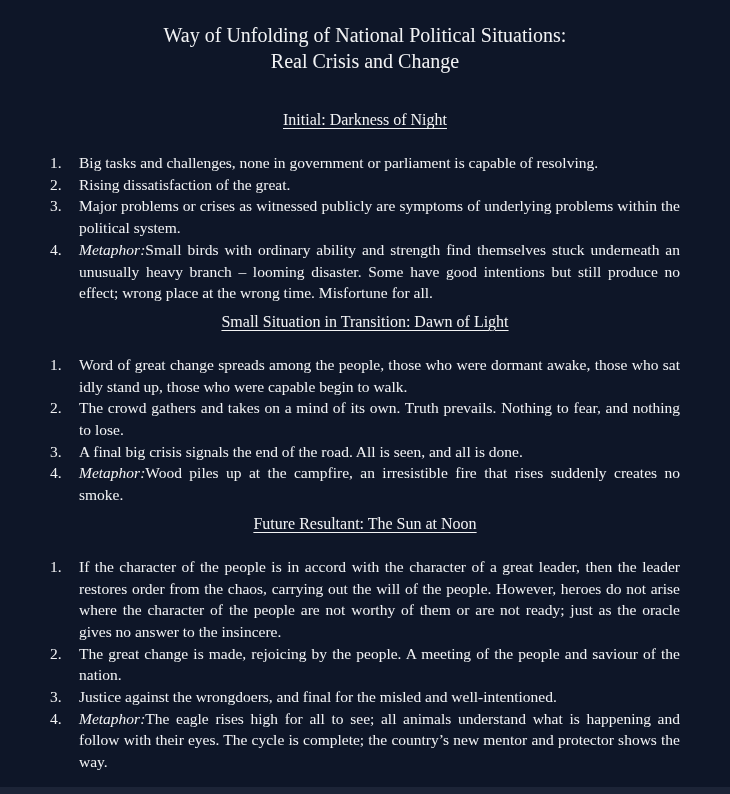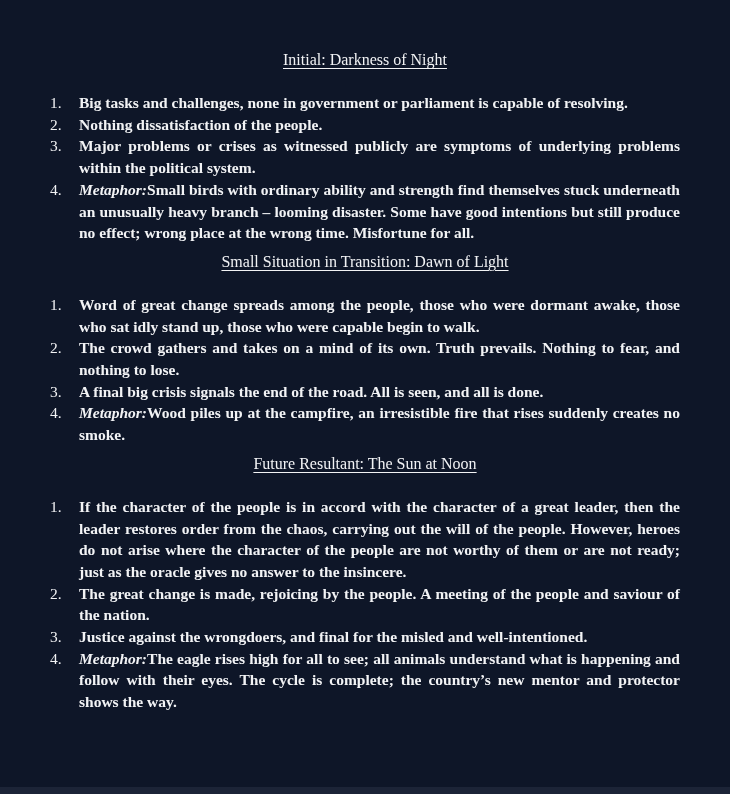--- a/index.html
+++ b/index.html
@@ -45,56 +45,59 @@
     display: flex;
   }
   .num {
     flex: 0 0 22px;
     margin-right: 7px;
     text-align: left;
   }
   .body-text {
     flex: 1;
     text-align: justify;
-    font-weight: bold;
   }
   .lead {
     font-style: italic;
   }
   .lead:not(:empty) {
   }
   .bottom-strip {
     position: absolute;
     left: 0;
     bottom: 0;
     width: 100%;
     height: 7px;
     background: #1c2437;
   }
 </style>
 </head>
 <body>
 
 <div class="page">
+  <h1 class="title">
+    <div>Way of Unfolding of National Political Situations:</div>
+    <div>Real Crisis and Change</div>
+  </h1>
 
   <div id="sections-root">
   <div class="section">
     <h2 class="section-heading">Initial: Darkness of Night</h2>
     <div class="list">
   <div class="item">
     <span class="num">1.</span>
     <span class="body-text">
       <span class="lead"></span><span>Big tasks and challenges, none in government or parliament is capable of resolving.</span>
     </span>
   </div>
 
   <div class="item">
     <span class="num">2.</span>
     <span class="body-text">
-      <span class="lead"></span><span>Nothing dissatisfaction of the people.</span>
+      <span class="lead"></span><span>Rising dissatisfaction of the great.</span>
     </span>
   </div>
 
   <div class="item">
     <span class="num">3.</span>
     <span class="body-text">
       <span class="lead"></span><span>Major problems or crises as witnessed publicly are symptoms of underlying problems within the political system.</span>
     </span>
   </div>
 

